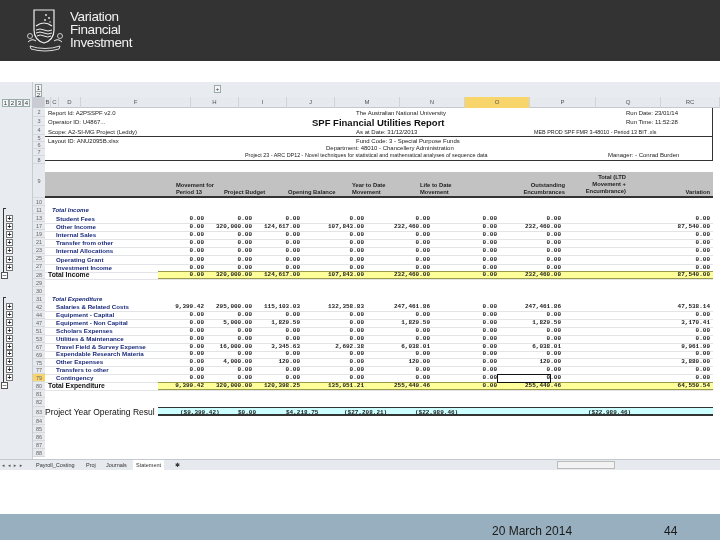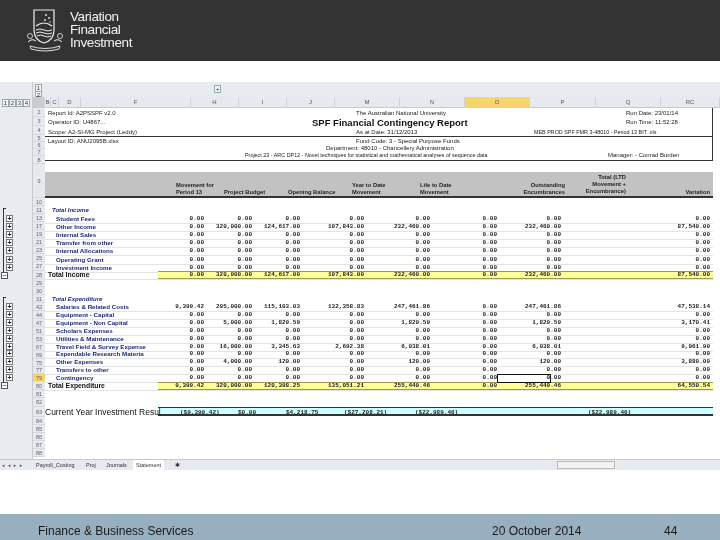--- a/index.html
+++ b/index.html
@@ -90,21 +90,21 @@
     <div class="col-h" style="left:497px;width:66px;">P</div>
     <div class="col-h" style="left:563px;width:65px;">Q</div>
     <div class="col-h" style="left:628px;width:59px;">RC</div>
   </div>
 
   <div class="cell" style="left:48px;top:28px;">Report Id: A2PSSPF v2.0</div>
   <div class="cell" style="left:48px;top:37px;">Operator ID: U4867...</div>
   <div class="cell" style="left:48px;top:47px;">Scope: A2-SI-MG Project (Leddy)</div>
   <div class="cell" style="left:48px;top:56px;">Layout ID: ANU2095B.xlsx</div>
   <div class="cell" style="left:356px;top:28px;">The Australian National University</div>
-  <div class="cell title" style="left:312px;top:35px;">SPF Financial Contingency Report</div>
+  <div class="cell title" style="left:312px;top:35px;">SPF Financial Utilities Report</div>
   <div class="cell" style="left:356px;top:47px;">As at Date: 31/12/2013</div>
   <div class="cell" style="left:356px;top:56px;">Fund Code: 3 - Special Purpose Funds</div>
   <div class="cell" style="left:326px;top:63px;">Department: 48010 - Chancellery Administration</div>
   <div class="cell" style="left:245px;top:70px;font-size:5.4px;">Project 23 - ARC DP12 - Novel techniques for statistical and mathematical analyses of sequence data</div>
   <div class="cell" style="left:626px;top:28px;">Run Date: 23/01/14</div>
   <div class="cell" style="left:626px;top:37px;">Run Time: 11:52:28</div>
   <div class="cell" style="left:534px;top:47px;font-size:5.4px;">MEB PROD SPF FMR 3-48010 - Period 13 BIT .xls</div>
   <div class="cell" style="left:608px;top:70px;">Manager: - Conrad Burden</div>
   <div style="position:absolute;left:45px;top:54px;width:668px;height:1px;background:#333;"></div>
   <div style="position:absolute;left:45px;top:78px;width:668px;height:1px;background:#333;"></div>
@@ -318,21 +318,21 @@
       <div class="cell num" style="left: 245px; width: 55px; top: 300px;">120,398.25</div>
       <div class="cell num" style="left: 309px; width: 55px; top: 300px;">135,051.21</div>
       <div class="cell num" style="left: 375px; width: 55px; top: 300px;">255,449.46</div>
       <div class="cell num" style="left: 442px; width: 55px; top: 300px;">0.00</div>
       <div class="cell num" style="left: 506px; width: 55px; top: 300px;">255,449.46</div>
       <div class="cell num" style="left: 655px; width: 55px; top: 300px;">64,550.54</div>
       <div class="grid-line" style="left: 45px; width: 668px; top: 308px;"></div>
     </div>
 
   <div class="cyr-band"></div>
-  <div class="cell" style="left:45px;top:325px;font-size:8.5px;color:#111;">Current Year Investment Resul</div>
+  <div class="cell" style="left:45px;top:325px;font-size:8.5px;color:#111;">Project Year Operating Resul</div>
   <div id="cyr-vals">
       <div class="cell num" style="left: 180px; top: 327px;">($9,399.42)</div>
       <div class="cell num" style="left: 238px; top: 327px;">$0.00</div>
       <div class="cell num" style="left: 286px; top: 327px;">$4,218.75</div>
       <div class="cell num" style="left: 344px; top: 327px;">($27,208.21)</div>
       <div class="cell num" style="left: 415px; top: 327px;">($22,989.46)</div>
       <div class="cell num" style="left: 588px; top: 327px;">($22,989.46)</div>
     </div>
 
   <div class="sel-cell" style="left:497px;top:292px;width:54px;height:9px;"></div>
@@ -408,16 +408,15 @@
     <div class="tab" style="left:33px;">Payroll_Costing</div>
     <div class="tab" style="left:83px;">Proj</div>
     <div class="tab" style="left:103px;">Journals</div>
     <div class="tab active" style="left:133px;">Statement</div>
     <div class="tab" style="left:172px;font-size:6px;">✱</div>
     <div class="hscroll"></div>
   </div>
 </div>
 
 <div class="footer">
-  <div class="f-txt" style="left:38px;">Finance &amp; Business Services</div>
-  <div class="f-txt" style="left:492px;">20 October 2014</div>
+  <div class="f-txt" style="left:492px;">20 March 2014</div>
   <div class="f-txt" style="left:664px;">44</div>
 </div>
 
 </body></html>

